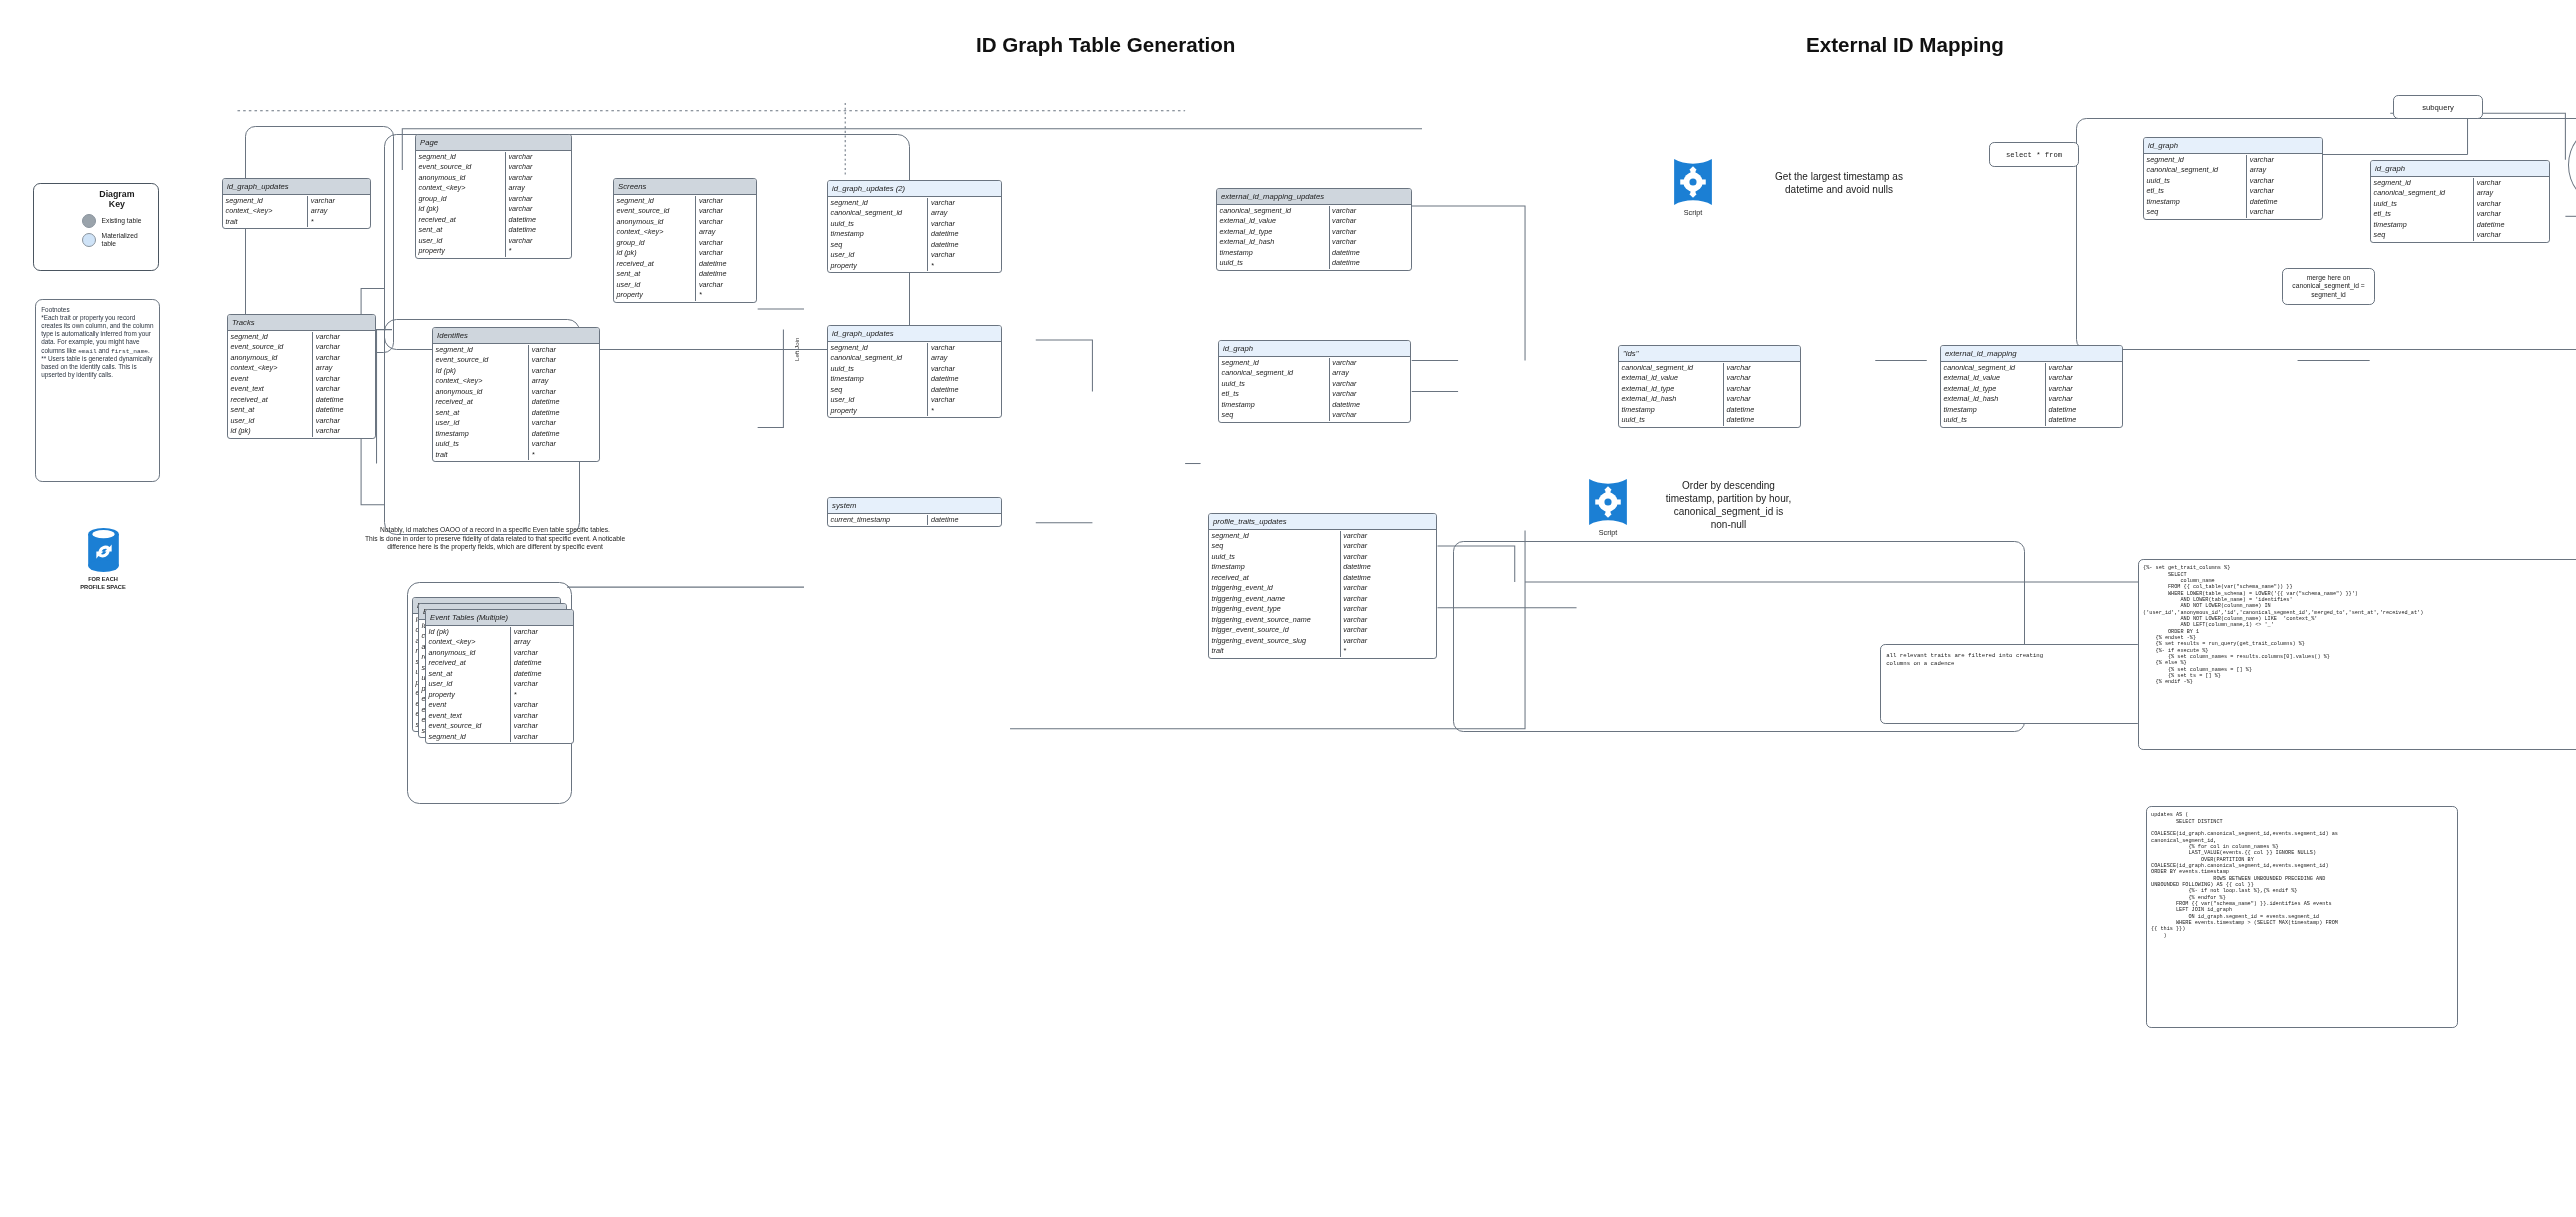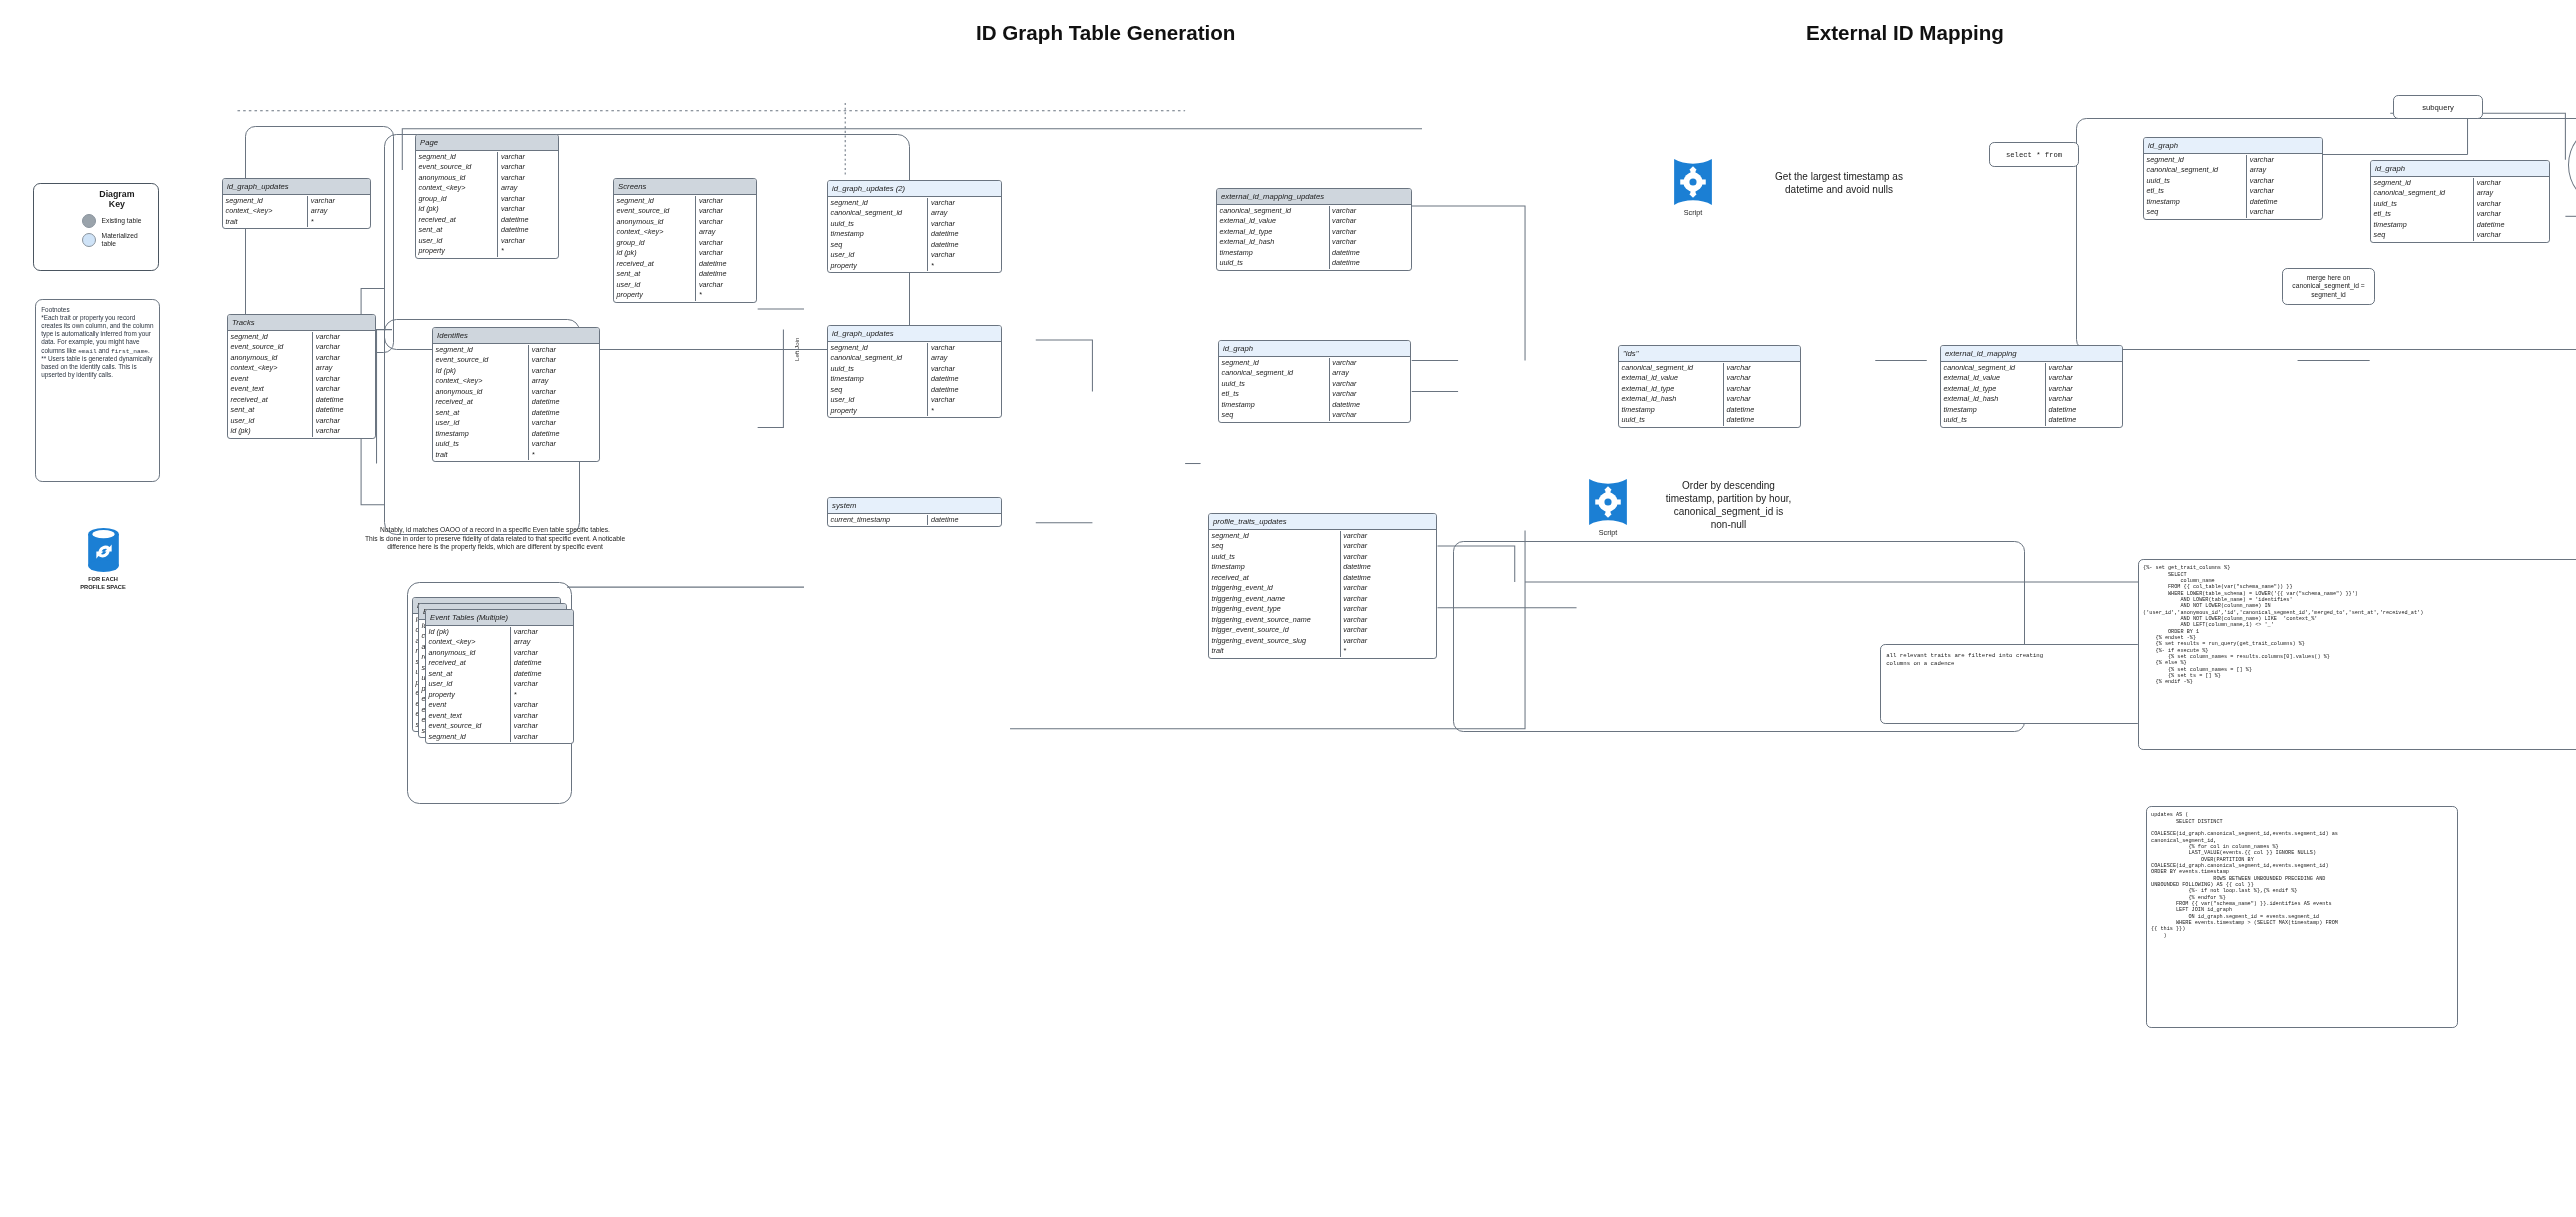--- a/index.html
+++ b/index.html
@@ -1,20 +1,20 @@
 <!DOCTYPE html>
 <html style="font-size:8.2px"><head>
 <meta charset="utf-8">
 <style>
   html,body{margin:0;padding:0;background:#ffffff;}
   body{font-family:"Liberation Sans",sans-serif;color:#1a1a1a;}
   #canvas{position:relative;width:3356px;height:1217px;background:#fff;overflow:hidden;}
   .abs{position:absolute;}
   
-  .sec-title{font-size:20.6px;font-weight:bold;color:#111;white-space:nowrap;}
+  .sec-title{font-size:20.6px;font-weight:bold;color:#111;white-space:nowrap;margin-top:12px;}
   
   .tbl{position:absolute;border:1px solid #6a7480;border-radius:3.1px;background:#fff;
        box-sizing:border-box;overflow:hidden;}
   .tbl .thead{font-style:italic;font-weight:normal;padding:2.6px 4.1px;border-bottom:1px solid #6a7480;
        font-size:7.7px;line-height:1.25;}
   .tbl.existing .thead{background:#cfd6dd;}
   .tbl.materialized .thead{background:#e6f0fb;}
   .tbl .row{display:flex;font-style:italic;font-size:7.2px;line-height:1.18;}
   .tbl .row .c1{flex:0 0 58%;padding:1px 2.6px;border-right:1px solid #6a7480;box-sizing:border-box;
        white-space:nowrap;overflow:visible;}
@@ -221,21 +221,21 @@
         <div class="row">
           <div class="c1">user_id</div>
           <div class="c2">varchar</div>
         </div>
         <div class="row">
           <div class="c1">id (pk)</div>
           <div class="c2">varchar</div>
         </div>
       </div>
     </div>
-  <div class="tbl existing" style="left:415px;top:134px;width:144px;">
+  <div class="tbl existing" style="left:415px;top:134px;width:157px;">
       <div class="thead">Page</div>
       <div class="body">
         <div class="row">
           <div class="c1">segment_id</div>
           <div class="c2">varchar</div>
         </div>
         <div class="row">
           <div class="c1">event_source_id</div>
           <div class="c2">varchar</div>
         </div>

